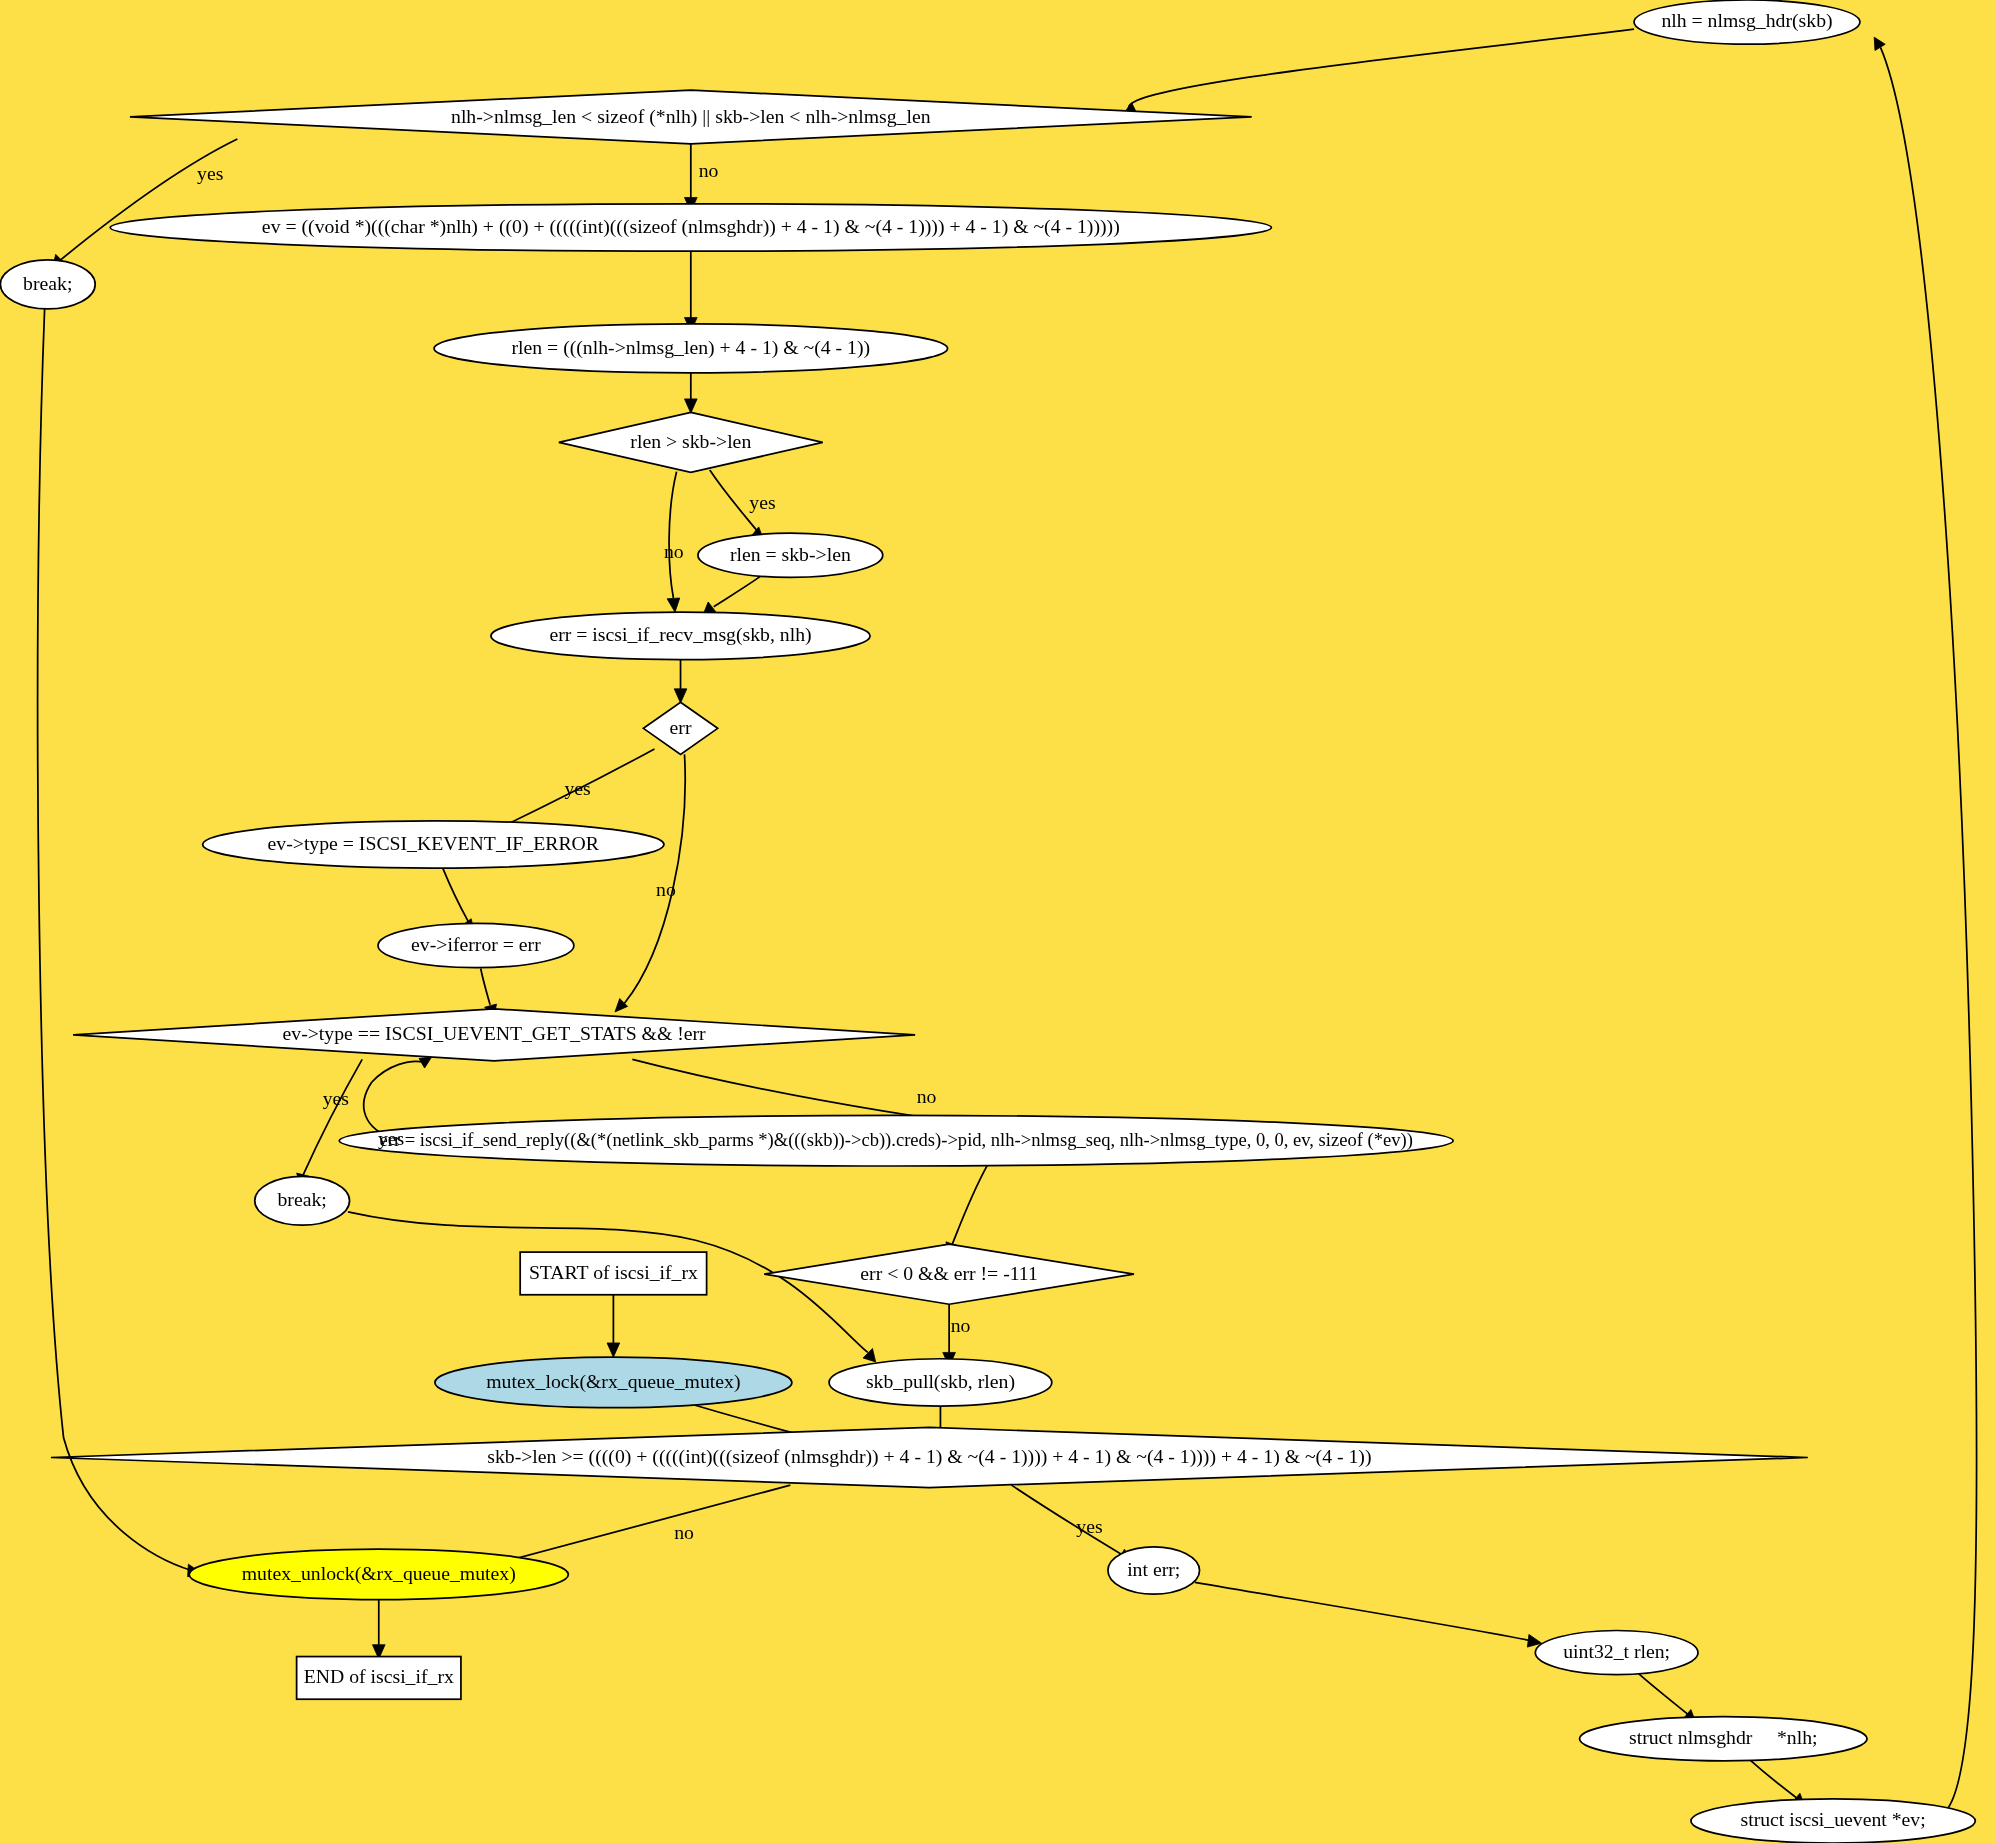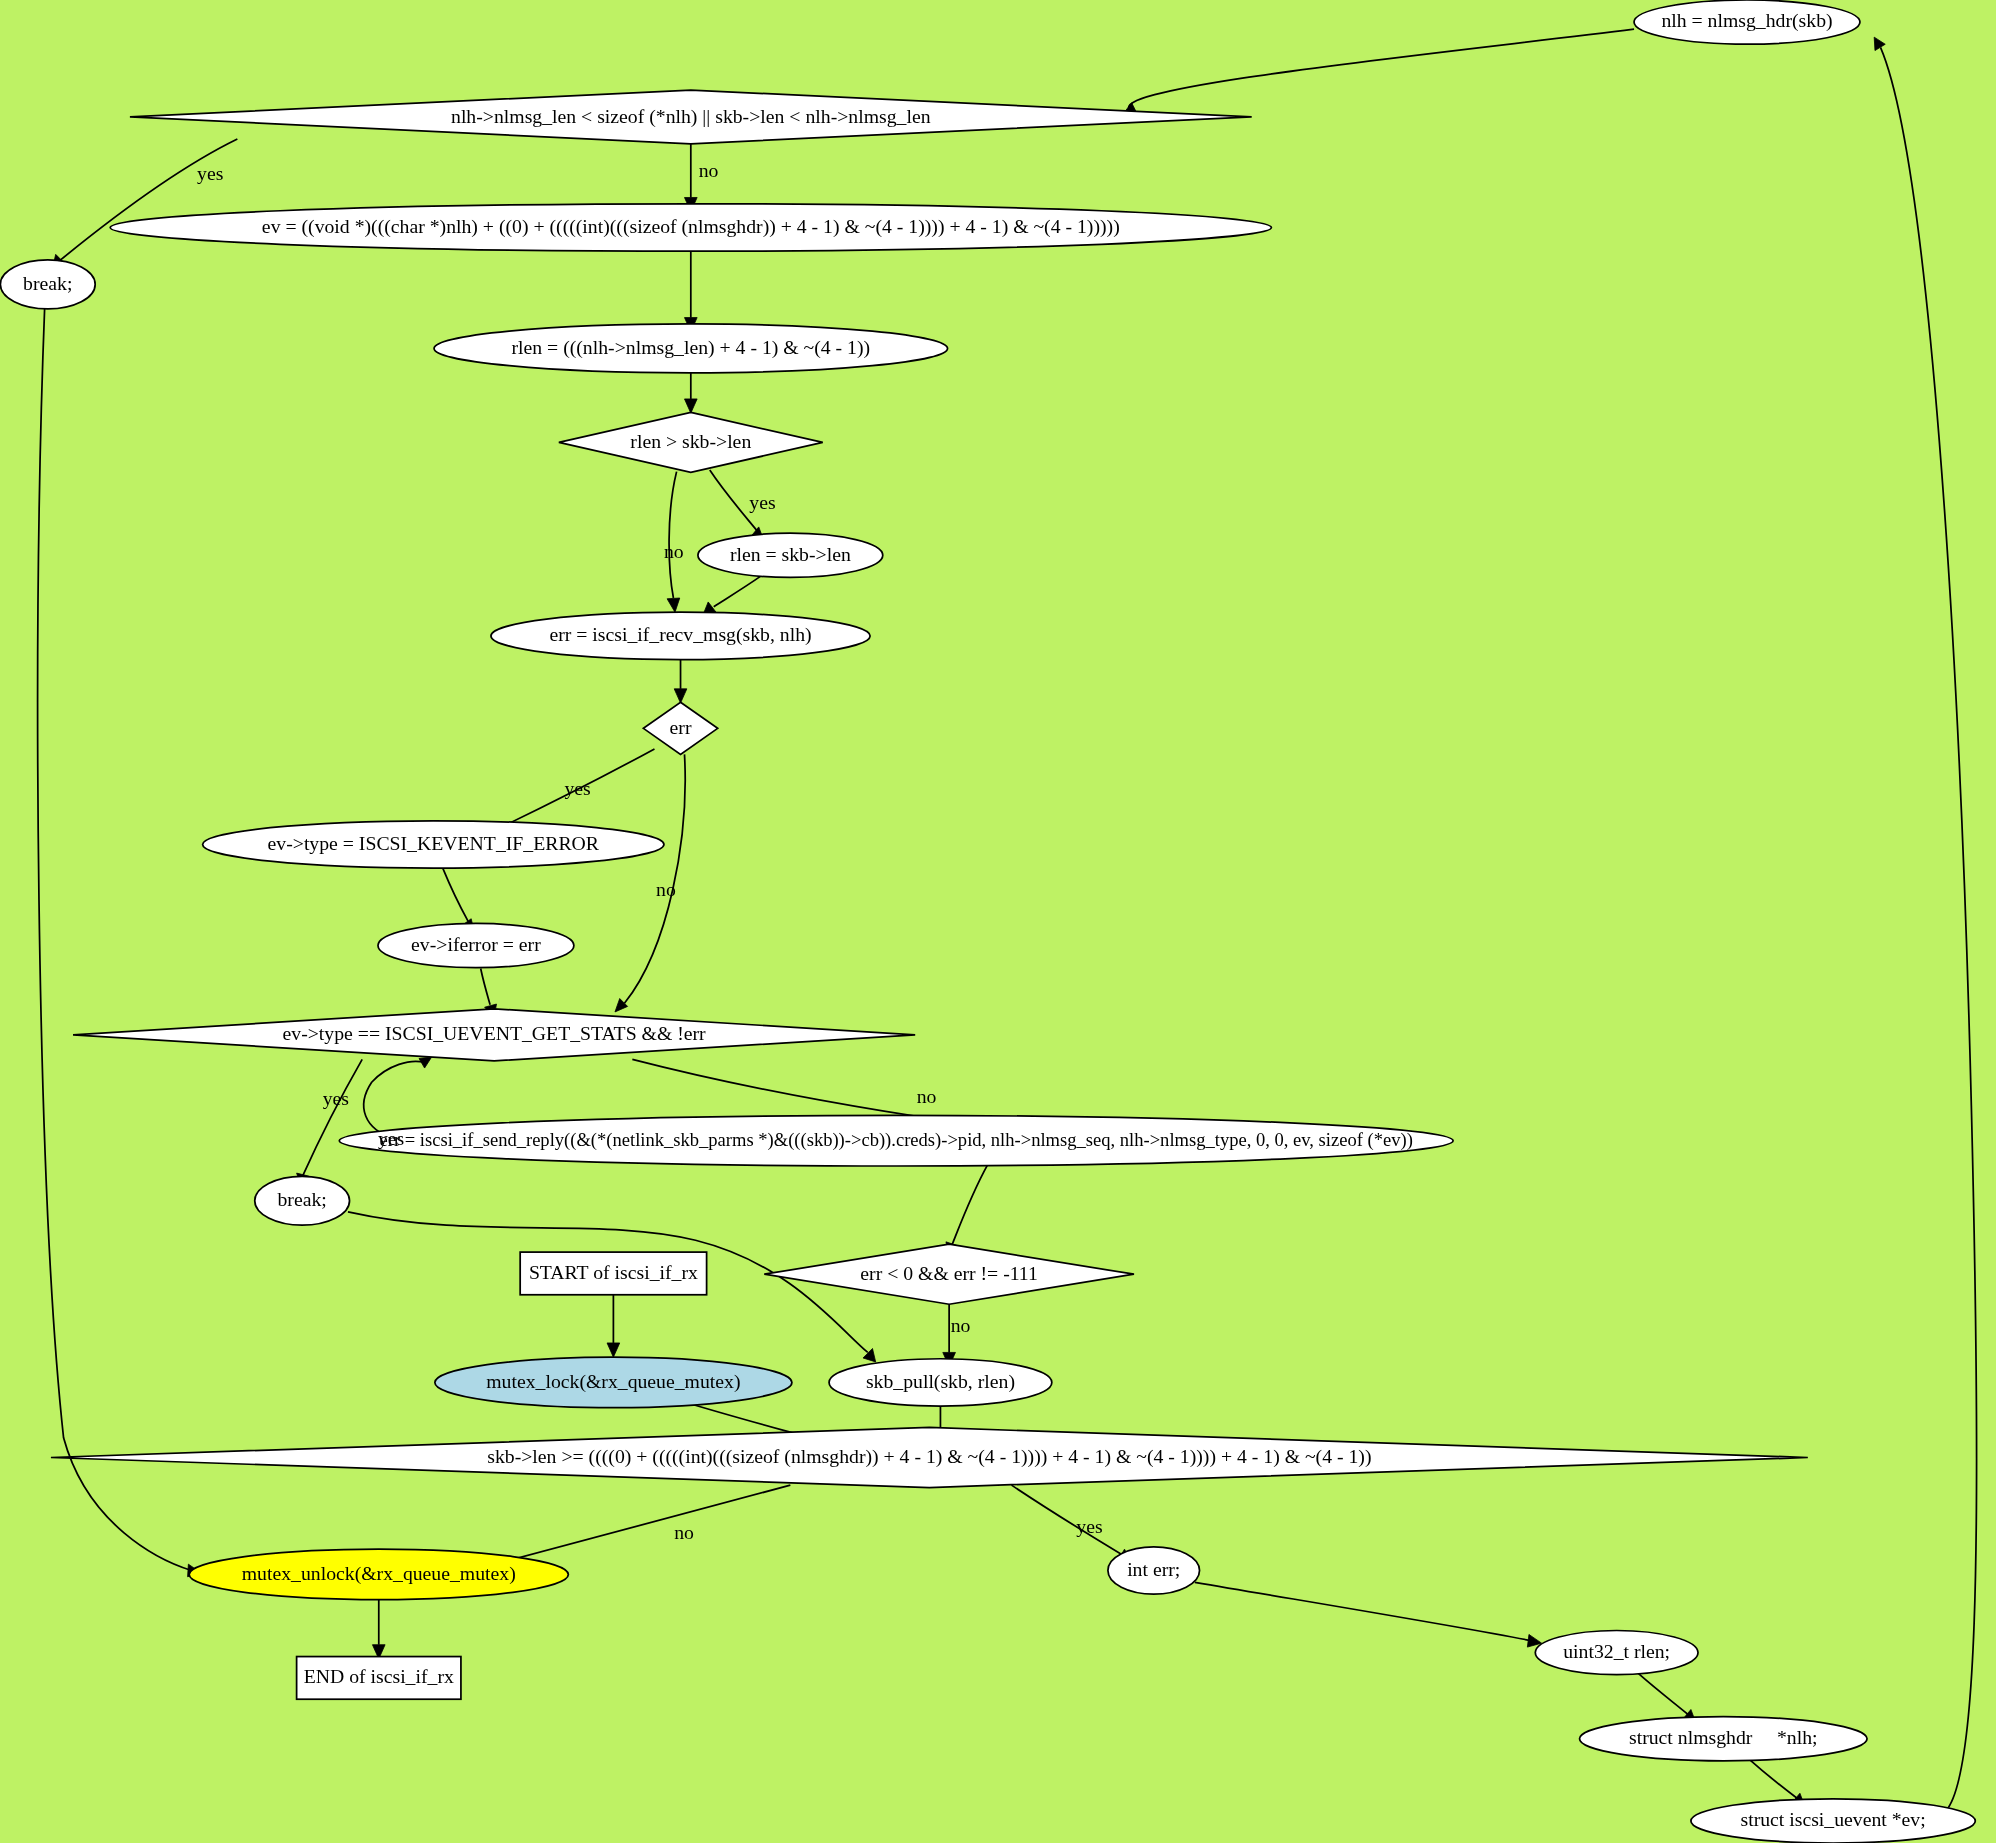--- a/index.html
+++ b/index.html
@@ -7,21 +7,21 @@
     padding: 0;
     background: #ffffff;
   }
   body {
     font-family: "Liberation Serif", "DejaVu Serif", serif;
   }
   #canvas-wrap {
     position: relative;
     width: 1997px;
     height: 1843px;
-    background: #bef264;
+    background: #fde047;
     overflow: hidden;
   }
   svg#graph {
     position: absolute;
     left: 0;
     top: 0;
     width: 1997px;
     height: 1843px;
   }
   .node-shape {

